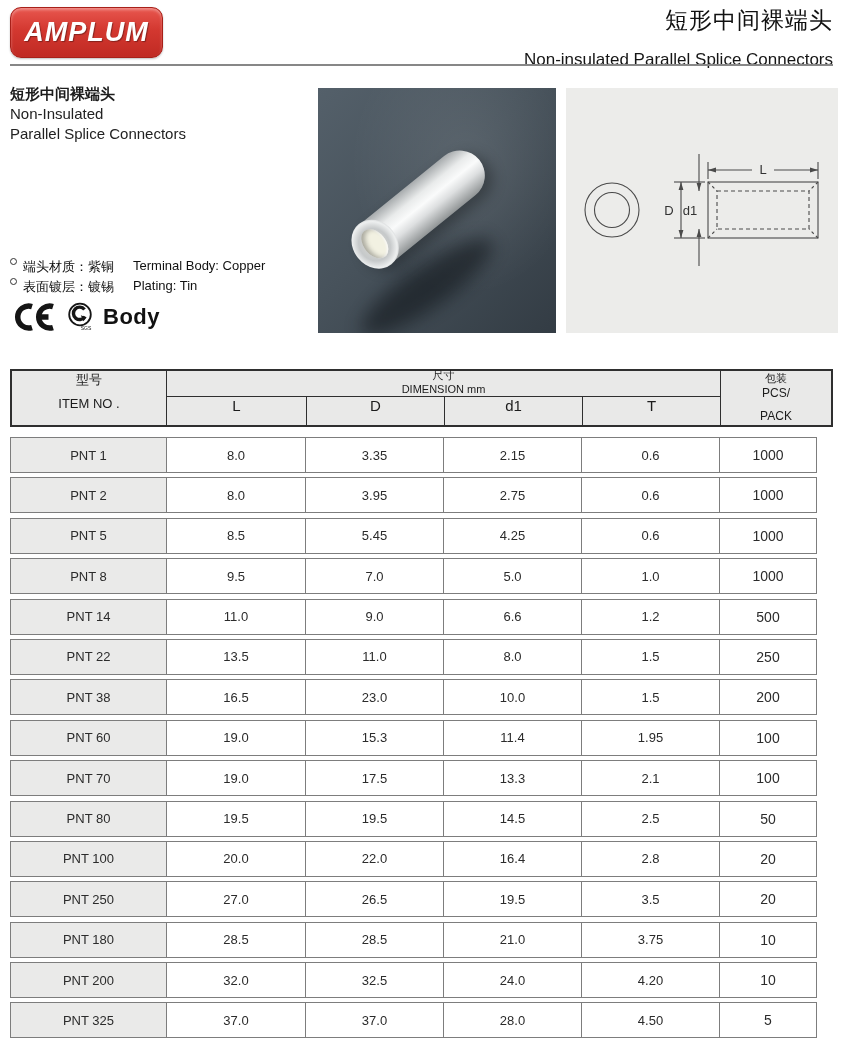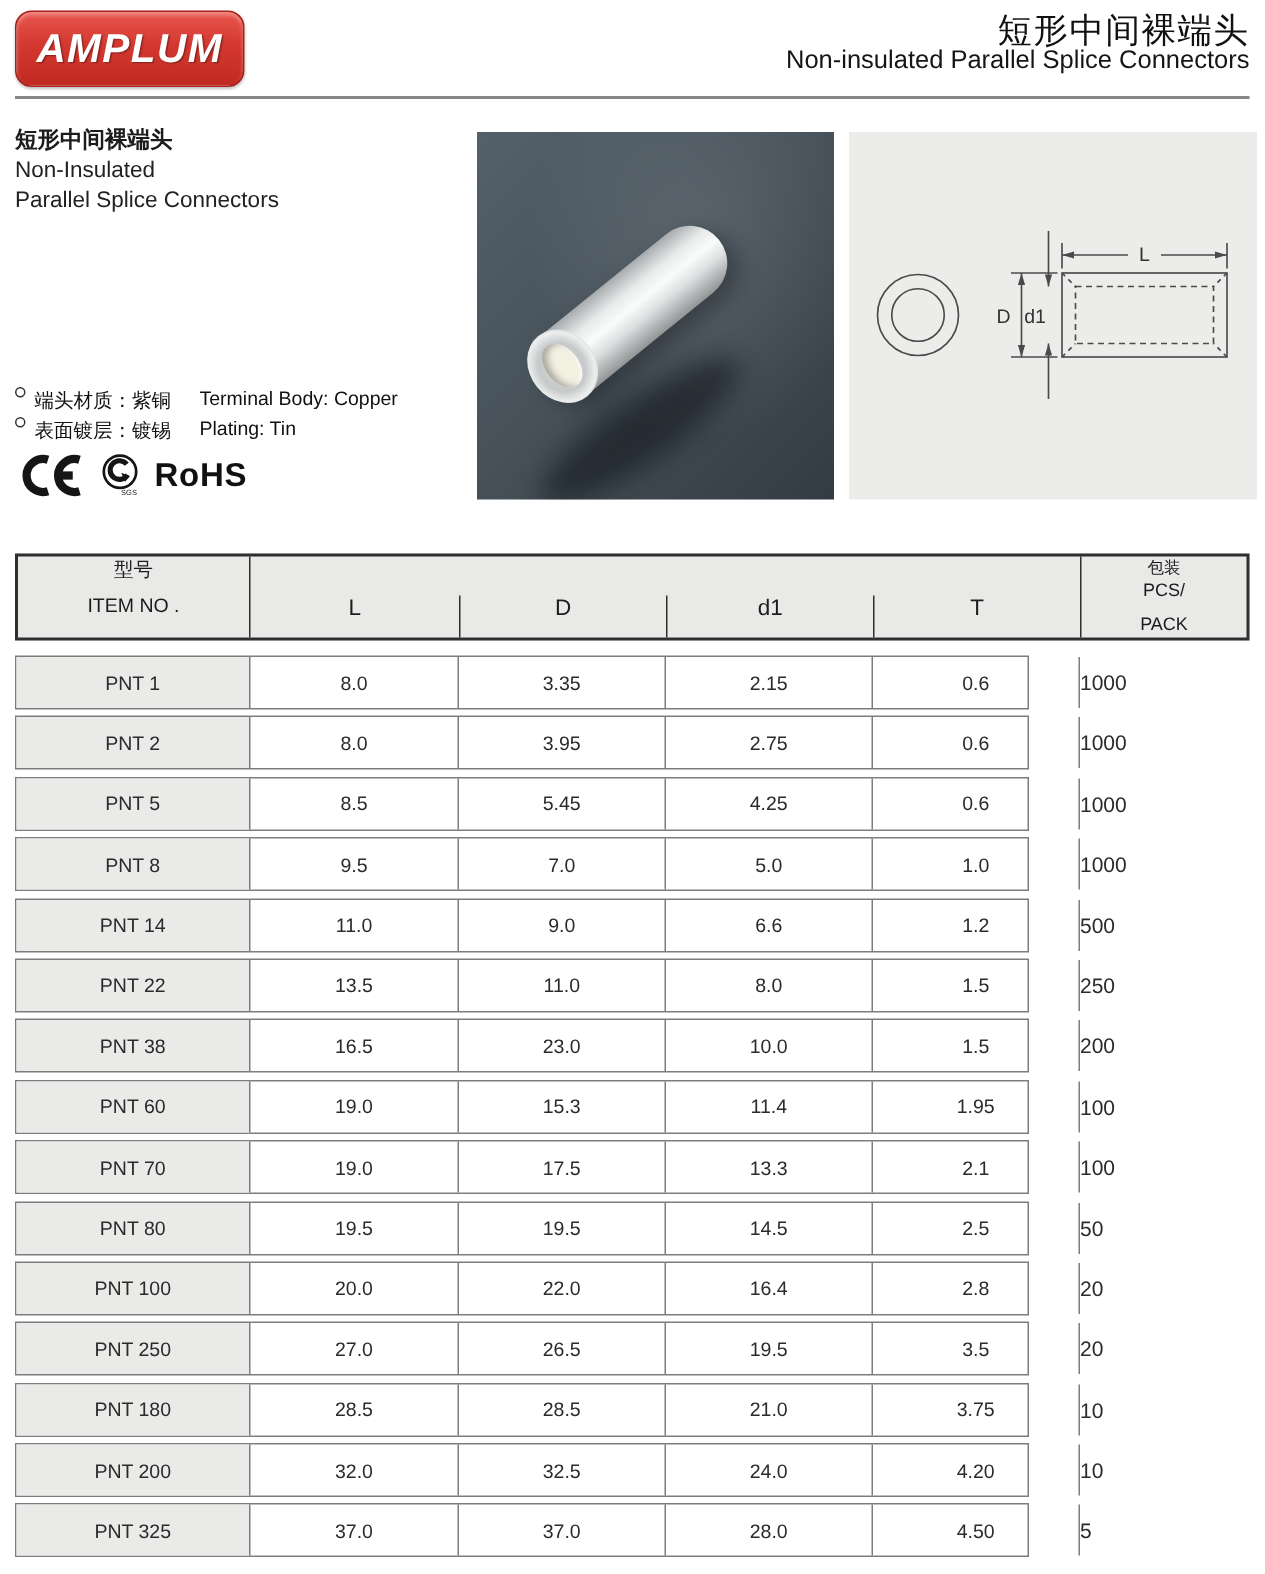--- a/index.html
+++ b/index.html
@@ -21,21 +21,21 @@
   }
   .logo span {
     color:#fff; font-weight:bold; font-style:italic; font-size:27px;
     letter-spacing:1px; text-shadow:1px 1px 1px rgba(0,0,0,.35);
   }
   .title-zh {
     position:absolute; right:10px; top:5px; font-size:23px; letter-spacing:1px;
     color:#111; text-align:right; font-weight:500;
   }
   .title-en {
-    position:absolute; right:10px; top:30px; font-size:17px; color:#151515; text-align:right;
+    position:absolute; right:10px; top:50px; font-size:17px; color:#151515; text-align:right;
   }
   .rule { position:absolute; left:10px; top:64px; width:823px; height:2px; background:#878787; }
 
   
   .intro { position:absolute; left:10px; top:84px; line-height:20px; }
   .intro .zh { font-weight:bold; font-size:15px; }
   .intro .en { font-size:15px; color:#222; }
 
   .specs { position:absolute; left:10px; top:258px; }
   .spec-row { display:flex; align-items:flex-start; height:20px; }
@@ -100,21 +100,21 @@
   .th-dim { grid-row:1; grid-column:2/6; border-bottom:1px solid var(--border-dark,#2f2f2f); justify-content:flex-end; padding-bottom:1px; }
   .th-dim .l1 { font-size:11px; }
   .th-dim .l2 { font-size:11px; }
   .th-sub { font-size:15px; grid-row:2; }
   .th-sub.b { border-left:1px solid var(--border-dark,#2f2f2f); }
   .th-pack { grid-row:1/3; grid-column:6; border-left:1px solid var(--border-dark,#2f2f2f); }
   .th-pack .l1 { font-size:11px; }
   .th-pack .l2 { font-size:12px; }
   .th-pack .l3 { font-size:12px; margin-top:9px; }
 
-  .tbody { position:absolute; left:10px; top:437px; width:676px; }
+  .tbody { position:absolute; left:10px; top:437px; width:807px; }
   .trow {
     display:grid; grid-template-columns:155px 139px 138px 138px 138px 1fr;
     height:36px; margin-bottom:4.4px;
     border:1px solid var(--border-gray,#7d7d7d); background:#fff;
   }
   .tcell {
     display:flex; align-items:center; justify-content:center;
     font-size:13px; color:#2b2b2b;
     border-left:1px solid var(--border-gray,#7d7d7d);
   }
@@ -157,21 +157,21 @@
       <path d="M 22 4.5 A 11 11 0 1 0 22 25.5" stroke="#151515" stroke-width="5.5" fill="none"></path>
       <path d="M 43 4.5 A 11 11 0 1 0 43 25.5" stroke="#151515" stroke-width="5.5" fill="none"></path>
       <line x1="27.5" y1="15" x2="38.5" y2="15" stroke="#151515" stroke-width="5.5"></line>
     </svg>
     <svg width="30" height="32" viewBox="0 0 30 32" style="margin-left:9px;">
       <circle cx="15" cy="13.5" r="10.8" stroke="#151515" stroke-width="1.8" fill="none"></circle>
       <path d="M 19.5 8.5 A 6.2 6.2 0 1 0 20 15.5" stroke="#151515" stroke-width="3.4" fill="none"></path>
       <polygon points="21.5,16.5 15.8,14.2 18.4,20.2" fill="#151515"></polygon>
       <text x="21" y="29" text-anchor="middle" font-size="5" fill="#151515">SGS</text>
     </svg>
-    <span class="rohs">RoHS</span>
+    <span class="rohs">Body</span>
   </div>
 
   <div class="photo">
     <div class="tube-shadow"></div>
     <div class="tube">
       <div class="tube-end">
         <div class="tube-hole"></div>
       </div>
     </div>
   </div>
@@ -214,20 +214,24 @@
       <text x="103" y="127" text-anchor="middle">D</text>
       <text x="124" y="127" text-anchor="middle">d1</text>
     </svg>
   </div>
 
   <div class="thead">
     <div class="th th-item">
       <div class="l1">型号</div>
       <div class="l2">ITEM NO .</div>
     </div>
+    <div class="th th-dim">
+      <div class="l1">尺寸</div>
+      <div class="l2">DIMENSION mm</div>
+    </div>
     <div class="th th-sub" style="grid-column:2">L</div>
     <div class="th th-sub b" style="grid-column:3">D</div>
     <div class="th th-sub b" style="grid-column:4">d1</div>
     <div class="th th-sub b" style="grid-column:5">T</div>
     <div class="th th-pack">
       <div class="l1">包装</div>
       <div class="l2">PCS/</div>
       <div class="l3">PACK</div>
     </div>
   </div>

